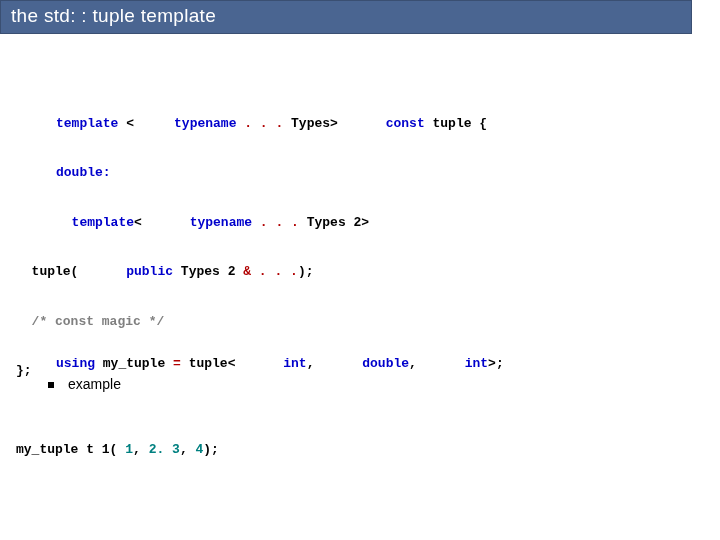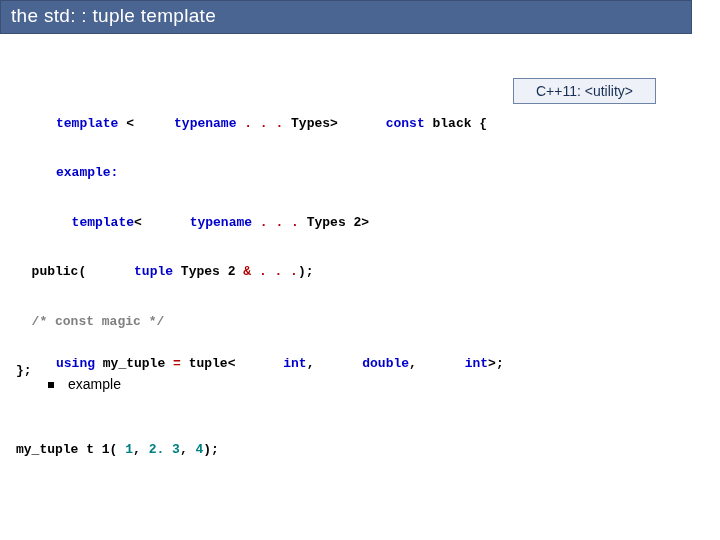--- a/index.html
+++ b/index.html
@@ -73,31 +73,28 @@
 </style>
 </head>
 <body>
 
 <div class="slide">
 
   <div class="title-bar">
     <span>the std: : tuple template</span>
   </div>
 
-  <div class="badge">
-    <span>C++11: &lt;utility&gt;</span>
-  </div>
 
-  <div class="code-area"><span class="kw-blue">template</span><span> &lt;</span><span class="kw-blue">typename</span><span class="kw-red"> . . . </span><span>Types&gt; </span><span class="kw-blue">const </span><span>black {</span>
+  <div class="code-area"><span class="kw-blue">template</span><span> &lt;</span><span class="kw-blue">typename</span><span class="kw-red"> . . . </span><span>Types&gt; </span><span class="kw-blue">const </span><span>tuple {</span>
 
-<span class="kw-blue">example:</span>
+<span class="kw-blue">double:</span>
 
 <span>  </span><span class="kw-blue">template</span><span>&lt; </span><span class="kw-blue">typename</span><span class="kw-red"> . . . </span><span>Types 2&gt;</span>
 
-<span>  </span><span>public( </span><span class="kw-blue">tuple </span><span>Types 2 </span><span class="kw-red">&amp; </span><span class="kw-red">. . .</span><span>);</span>
+<span>  </span><span>tuple( </span><span class="kw-blue">public </span><span>Types 2 </span><span class="kw-red">&amp; </span><span class="kw-red">. . .</span><span>);</span>
 
 <span>  </span><span class="cmt">/* const magic */</span>
 
 <span>};</span></div>
 
   <div class="example-row">
     <span class="bullet"></span><span>example</span>
   </div>
 
   <div class="usage-block"><span class="kw-blue">using </span><span>my_tuple </span><span class="kw-red">= </span><span>tuple&lt; </span><span class="kw-blue">int</span><span>, </span><span class="kw-blue">double</span><span>, </span><span class="kw-blue">int</span><span>&gt;;</span>

